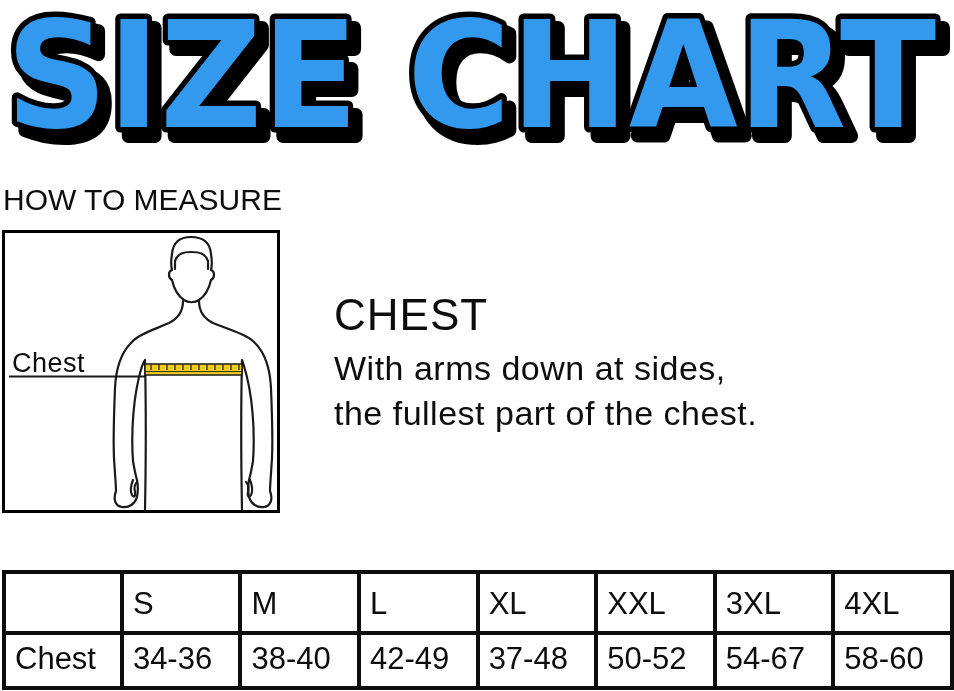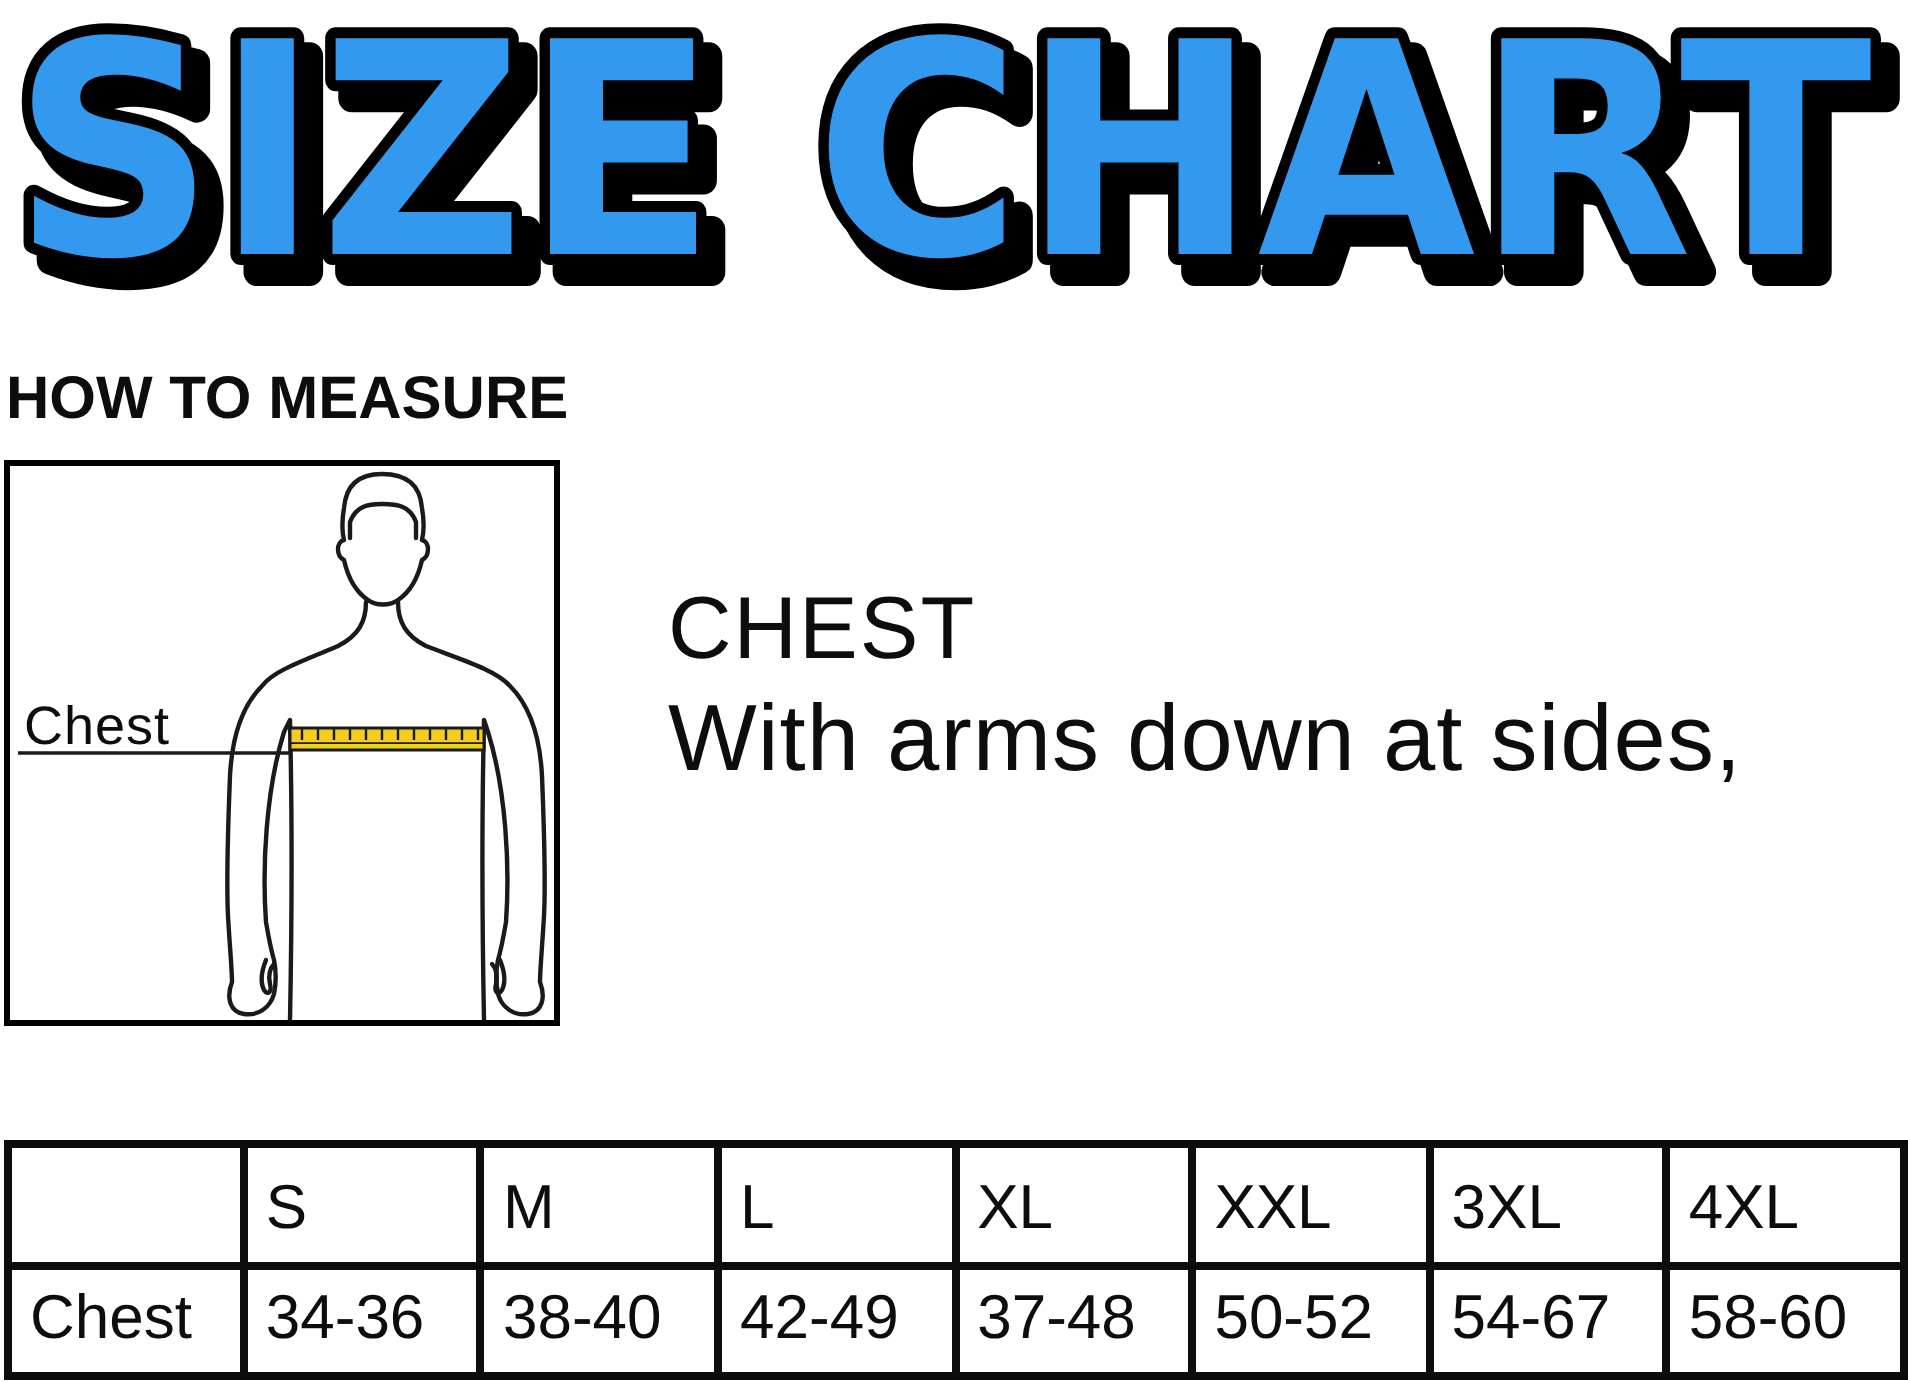--- a/index.html
+++ b/index.html
@@ -12,35 +12,35 @@
   .title-svg{position:absolute;left:0;top:0;display:block;}
   .title-svg text{
     font-family:"DejaVu Sans",sans-serif;font-weight:900;font-size:148px;
     stroke-linejoin:round;
   }
   .title-shadow{fill:#000000;stroke:#000000;stroke-width:14px;}
   .title-main{fill:#3399EE;stroke:#000000;stroke-width:11px;paint-order:stroke;}
   
   .htm-heading{
     position:absolute;left:3px;top:183px;
-    font-size:30px;font-weight:bold;letter-spacing:0px;white-space:nowrap;
+    font-size:30px;font-weight:normal;letter-spacing:0px;white-space:nowrap;
   }
   
   .figure-box{
     position:absolute;left:2px;top:230px;width:272px;height:277px;
     border:3px solid #000000;background:#ffffff;
   }
   .figure-box svg{display:block;}
   .fig-stroke{fill:none;stroke:#1a1a1a;stroke-width:2.2;stroke-linecap:round;stroke-linejoin:round;}
   .fig-thin{fill:none;stroke:#1a1a1a;stroke-width:1.2;}
   .fig-label{font-family:"Liberation Sans",sans-serif;font-size:27px;fill:#0d0d0d;letter-spacing:0.5px;}
   
   .chest-section{position:absolute;left:334px;top:290px;}
   .chest-heading{font-size:44px;letter-spacing:1px;line-height:50px;margin-bottom:6px;}
-  .chest-line{font-size:47px;letter-spacing:0.5px;line-height:45px;white-space:nowrap;}
+  .chest-line{font-size:34px;letter-spacing:0.5px;line-height:45px;white-space:nowrap;}
   
   .table-wrap{position:absolute;left:2px;top:570px;}
   table.size-table{border-collapse:collapse;table-layout:fixed;}
   table.size-table td{
     border:4px solid #0d0d0d;vertical-align:bottom;
     font-size:31px;padding:0 0 9px 9px;white-space:nowrap;background:#ffffff;
   }
   td.corner{border:none;width:118px;}
   tr.head-row td{height:48px;}
   tr.head-row td.hcell{width:120px;}
@@ -89,20 +89,21 @@
     </g>
 
     <line x1="4" y1="143.5" x2="140" y2="143.5" stroke="#1a1a1a" stroke-width="1.8"></line>
     <text class="fig-label" x="7" y="139">Chest</text>
   </svg>
 </div>
 
 <div class="chest-section">
   <div class="chest-heading">CHEST</div>
   <div class="chest-line">With arms down at sides,</div>
+  <div class="chest-line">the fullest part of the chest.</div>
 </div>
 
 <div class="table-wrap">
   <table class="size-table">
     <tbody>
         <tr class="head-row">
       <td class="corner"></td>
       <td class="hcell">S</td>
       <td class="hcell">M</td>
       <td class="hcell">L</td>

